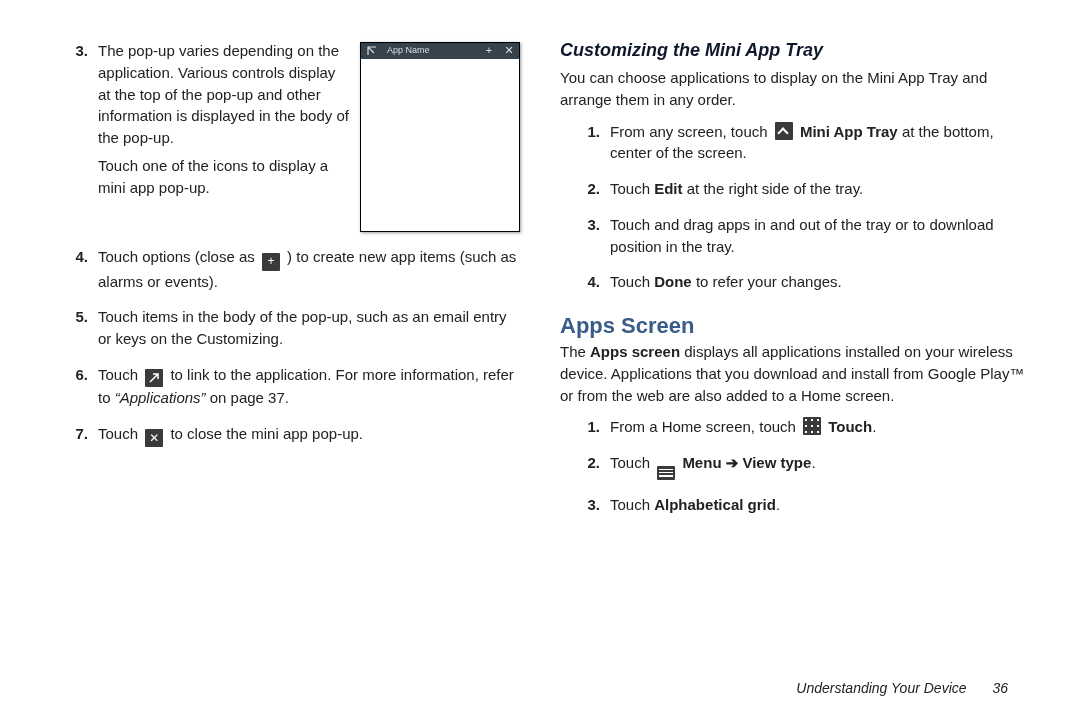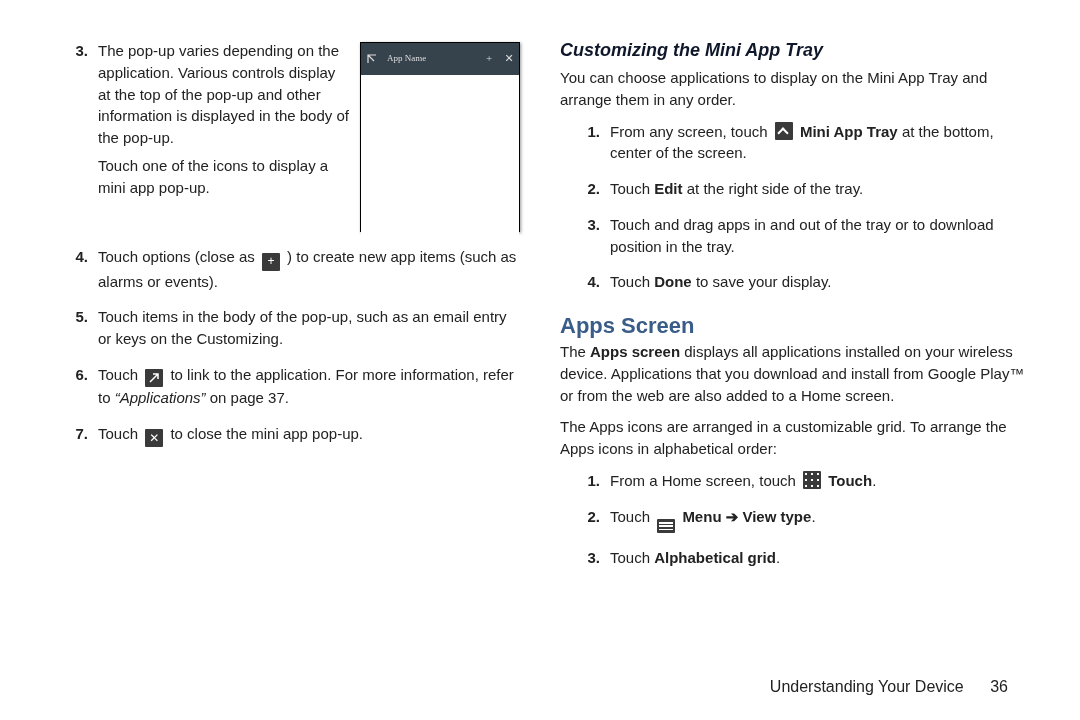--- a/index.html
+++ b/index.html
@@ -130,47 +130,47 @@
   .popup-figure {
     float: right;
     width: 160px;
     height: 190px;
     border: 1px solid #000;
     margin: 2px 0 6px 10px;
     box-sizing: border-box;
     box-shadow: 1px 1px 3px rgba(0,0,0,0.4);
   }
   .popup-header {
-    height: 32px;
+    height: 16px;
     background: #36434d;
     display: flex;
     align-items: center;
     color: #ddd;
     font-size: 9px;
-    font-family: Liberation Serif, serif;
   }
   .ph-left {
     width: 22px; height:22px;
     display:flex;align-items:center;justify-content:center;
     position:relative;
   }
   .ph-left svg{width:10px;height:10px;}
   .ph-title { flex:1; padding-left:4px; }
   .ph-plus, .ph-close {
     width:20px;height:22px;
     display:flex;align-items:center;justify-content:center;
     font-size:11px;
   }
   .popup-body { height: calc(100% - 22px); background:#fff; }
 
   .footer {
     position: absolute;
     bottom: 24px;
     right: 72px;
-    font-size: 16px;
+    font-size: 14px;
+    font-style: italic;
   }
   .footer .sec { margin-right: 22px; }
 
   
   .step3-wrap::after { content:""; display:block; clear:both; }
 </style>
 </head>
 <body>
 
 <div class="page">
@@ -280,33 +280,32 @@
         <div class="content">
             <p>Touch and drag apps in and out of the tray or to download position in the tray.</p>
           </div>
       </div>
       <div class="li">
         <div class="marker">4.</div>
         <div class="content">
             <p>
           <span>Touch </span>
           <span class="bold">Done</span>
-          <span> to save your display.</span>
+          <span> to refer your changes.</span>
         </p>
           </div>
       </div>
     </div>
 
     <div class="section-head">Apps Screen</div>
     <p class="para">
       <span>The </span>
       <span class="bold">Apps screen</span>
       <span> displays all applications installed on your wireless device. Applications that you download and install from Google Play™ or from the web are also added to a Home screen.</span>
     </p>
-    <p class="para">The Apps icons are arranged in a customizable grid. To arrange the Apps icons in alphabetical order:</p>
 
     <div class="ol">
       <div class="li">
         <div class="marker">1.</div>
         <div class="content">
             <p>
           <span>From a Home screen, touch </span>
           <span class="grid-icon"></span>
           <span class="bold">Touch</span><span>.</span>
         </p>

